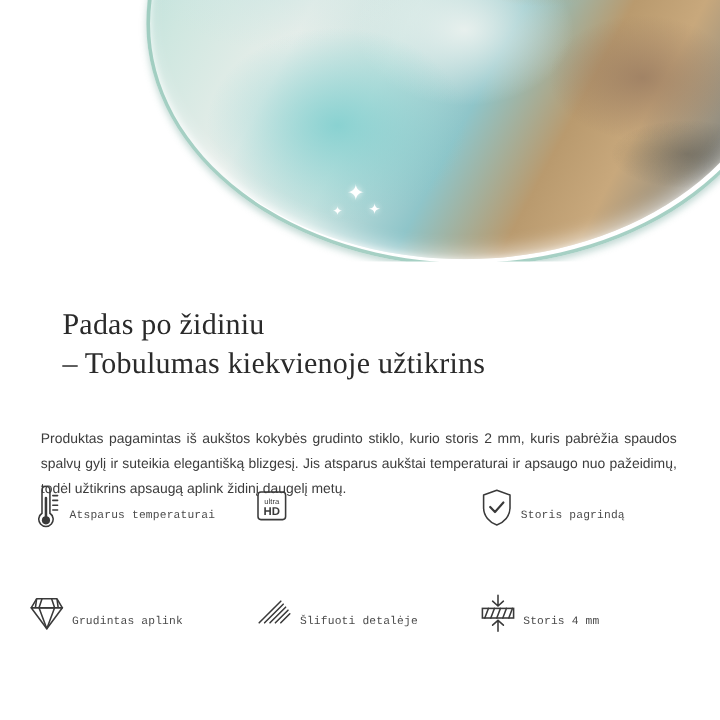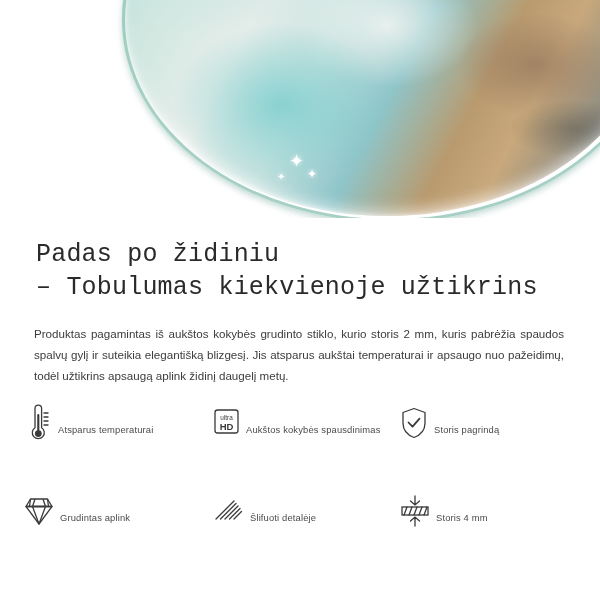--- a/index.html
+++ b/index.html
@@ -85,23 +85,23 @@
   .sparkle.s3 { left: 277px; top: 172px; font-size: 10px; }
 
   
   .content {
     position: absolute;
     left: 0;
     top: 218px;
     width: 600px;
   }
   .headline {
-    margin: 0;
+    margin: 16px;
     padding: 20px 36px 0 36px;
-    font-family: Liberation Mono, monospace;
+    font-family: Liberation Serif, serif;
     font-size: 25px;
     font-weight: 400;
     line-height: 1.33;
     color: #2a2a2a;
     letter-spacing: 0.2px;
   }
   .headline .line2 {
     display: block;
   }
   .body-copy {
@@ -135,22 +135,23 @@
   .feature .glyph {
     height: 44px;
     display: flex;
     align-items: center;
     justify-content: center;
   }
   .feature .caption {
     margin-top: 12px;
     font-size: 9.4px;
     color: #4a4a4a;
-    text-align: left;
+    text-align: right;
     letter-spacing: 0.15px;
+    font-family: Liberation Mono, monospace;
   }
   svg { display: block; }
 </style>
 </head>
 <body>
 
 <div class="page">
 
   <div class="hero">
     <div class="hero-disc"></div>
@@ -185,21 +186,20 @@
     </div>
 
     <div class="feature">
       <div class="glyph">
         <svg width="40" height="42" viewBox="0 0 40 42">
           <rect x="9" y="8" width="23" height="23" rx="2.5" fill="none" stroke="#3a3a3a" stroke-width="1.3"></rect>
           <text x="20.5" y="18" text-anchor="middle" font-family="Liberation Sans, sans-serif" font-size="6.4" fill="#3a3a3a">ultra</text>
           <text x="20.5" y="27.5" text-anchor="middle" font-family="Liberation Sans, sans-serif" font-size="9.5" font-weight="bold" fill="#3a3a3a">HD</text>
         </svg>
       </div>
-      <div class="caption">Aukštos kokybės spausdinimas</div>
     </div>
 
     <div class="feature">
       <div class="glyph">
         <svg width="40" height="42" viewBox="0 0 40 42">
           <path d="M20 6.5l11 4v10.5c0 7-4.8 12.2-11 14.5-6.2-2.3-11-7.5-11-14.5V10.5z" fill="none" stroke="#3a3a3a" stroke-width="1.3" stroke-linejoin="round"></path>
           <path d="M14.5 20.5l4 4.2 7-8" fill="none" stroke="#3a3a3a" stroke-width="1.8" stroke-linecap="round" stroke-linejoin="round"></path>
         </svg>
       </div>
       <div class="caption">Storis pagrindą</div>

